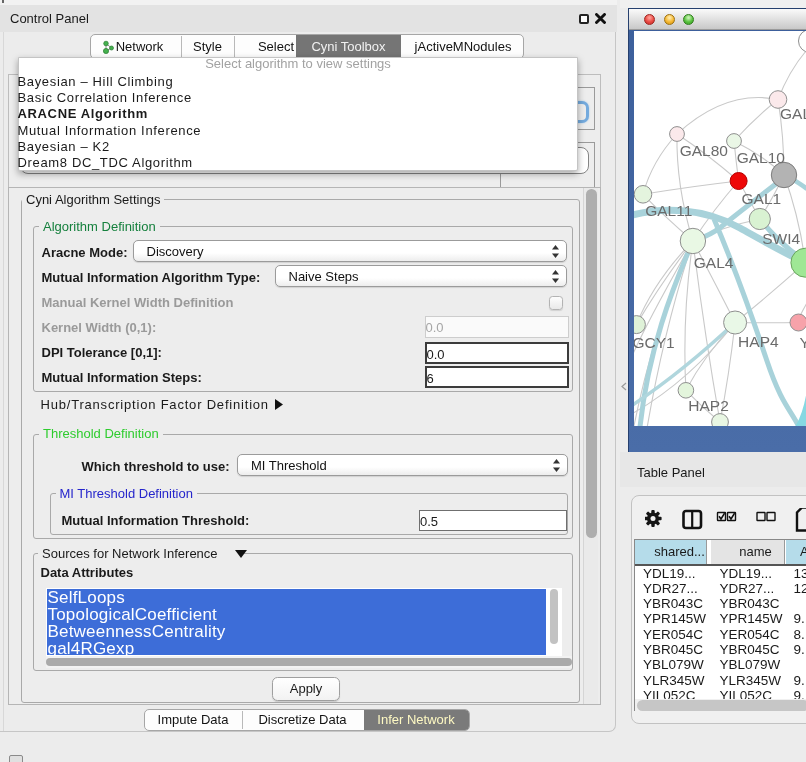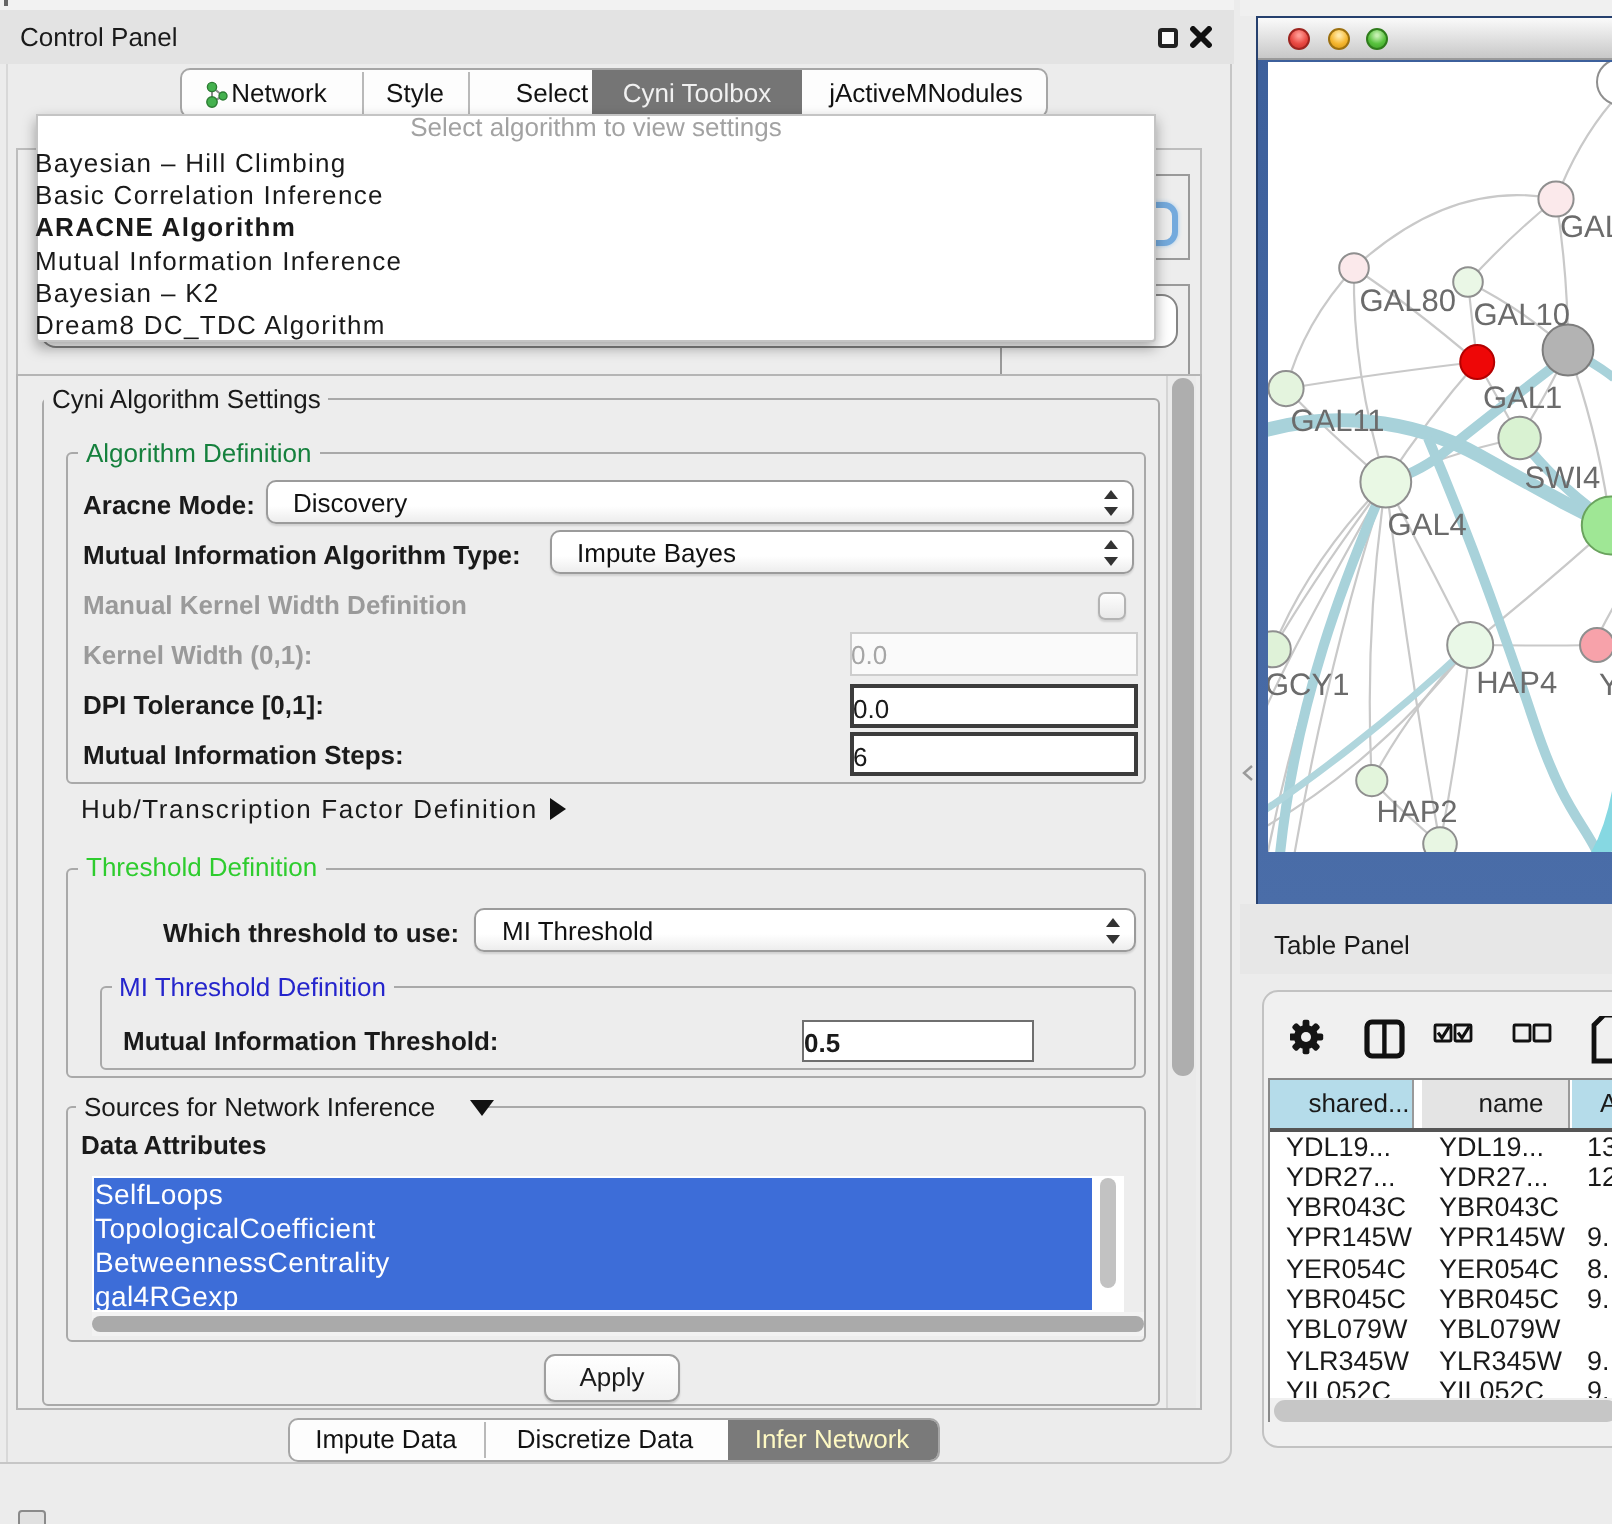--- a/index.html
+++ b/index.html
@@ -77,21 +77,21 @@
 <div class="combo" style="left:132.5px; top:239.5px; width:434px; height:22px;">
       <span class="ctext">Discovery</span>
   <svg class="carr" viewBox="0 0 9 15">
         <path d="M4.5 1 L8 5.5 L1 5.5 Z" fill="#333"></path>
         <path d="M4.5 14 L1 9.5 L8 9.5 Z" fill="#333"></path>
       </svg>
     </div>
 
 <div class="abs b" style="left:41.5px; top:270px;">Mutual Information Algorithm Type:</div>
 <div class="combo" style="left:274.5px; top:265px; width:292px; height:22px;">
-      <span class="ctext">Impute Bayes</span>
+      <span class="ctext">Naive Steps</span>
   <svg class="carr" viewBox="0 0 9 15">
         <path d="M4.5 1 L8 5.5 L1 5.5 Z" fill="#333"></path>
         <path d="M4.5 14 L1 9.5 L8 9.5 Z" fill="#333"></path>
       </svg>
     </div>
 
 <div class="abs b gray" style="left:41.5px; top:295px;">Manual Kernel Width Definition</div>
 <div class="abs" style="left:549px; top:296px; width:14px; height:14px; border:1px solid #b3b3b3; border-radius:3.5px; background:linear-gradient(#fdfdfd,#e9e9e9); box-shadow:0 1px 1px rgba(0,0,0,0.12);"></div>
 
 <div class="abs b gray" style="left:41.5px; top:320px;">Kernel Width (0,1):</div>
@@ -117,33 +117,33 @@
   <svg class="carr" viewBox="0 0 9 15">
         <path d="M4.5 1 L8 5.5 L1 5.5 Z" fill="#333"></path>
         <path d="M4.5 14 L1 9.5 L8 9.5 Z" fill="#333"></path>
       </svg>
     </div>
 
 <div class="grp" style="left:49.5px; top:493px; width:518px; height:41.5px;"></div>
 <div class="grpttl" style="left:55.5px; top:486.5px; color:#2525cc;">MI Threshold Definition</div>
 
 <div class="abs b" style="left:61.5px; top:512.5px;">Mutual Information Threshold:</div>
-<div class="tfield" style="left:401px; top:509.5px; width:116px; height:21.5px; border:1.5px solid #6f6f6f;font-weight:bold;">0.5</div>
+<div class="tfield" style="left:419px; top:509.5px; width:148px; height:21.5px; border:1.5px solid #6f6f6f;">0.5</div>
 
 <div class="grp" style="left:33px; top:553px; width:540px; height:118px;"></div>
 <div class="grpttl" style="left:38px; top:546.5px; padding-right:20px;">Sources for Network Inference</div>
 <svg class="abs" style="left:234px; top:549px;" width="14" height="10" viewBox="0 0 14 10">
       <path d="M1 1 L13 1 L7 9 Z" fill="#111"></path>
     </svg>
 
 <div class="abs b" style="left:40.5px; top:564.5px;">Data Attributes</div>
 
 <div class="abs" style="left:46px; top:587.5px; width:515.5px; height:68px; background:#fff;"></div>
 <div class="abs" style="left:46.5px; top:588.5px; width:499px; height:66px; background:#3d6dd8;"></div>
-<div class="abs" style="left:47.5px; top:588.5px; width:495px; color:#fff; line-height:17px; font-size:14px; letter-spacing:0.2px;">SelfLoops<br>TopologicalCoefficient<br>BetweennessCentrality<br>gal4RGexp</div>
+<div class="abs" style="left:47.5px; top:588.5px; width:495px; color:#fff; line-height:17px; font-size:17px; letter-spacing:0.2px;">SelfLoops<br>TopologicalCoefficient<br>BetweennessCentrality<br>gal4RGexp</div>
 
 <div class="abs" style="left:550px; top:589px; width:8px; height:54.5px; background:#c2c2c2; border-radius:4px;"></div>
 
 <div class="abs" style="left:46px; top:656px; width:525.5px; height:12px; background:#f2f2f2;"></div>
 <div class="abs" style="left:46px; top:657.5px; width:525.5px; height:8.5px; background:#aaaaaa; border-radius:4.5px;"></div>
 
 <div class="abs" style="left:272px; top:677px; width:68px; height:23.5px; border:1px solid #9f9f9f; border-radius:5.5px; background:linear-gradient(#ffffff,#f2f2f2); text-align:center; line-height:22px; box-shadow:0 1px 1px rgba(0,0,0,0.15);">Apply</div>
 
 <div class="abs" style="left:143.5px; top:709px; width:326px; height:22px; background:#fdfdfd; border:1px solid #a6a6a6; border-radius:5px; overflow:hidden;">
   <div class="seg" style="left:0; width:97px; line-height:20px;">Impute Data</div>

